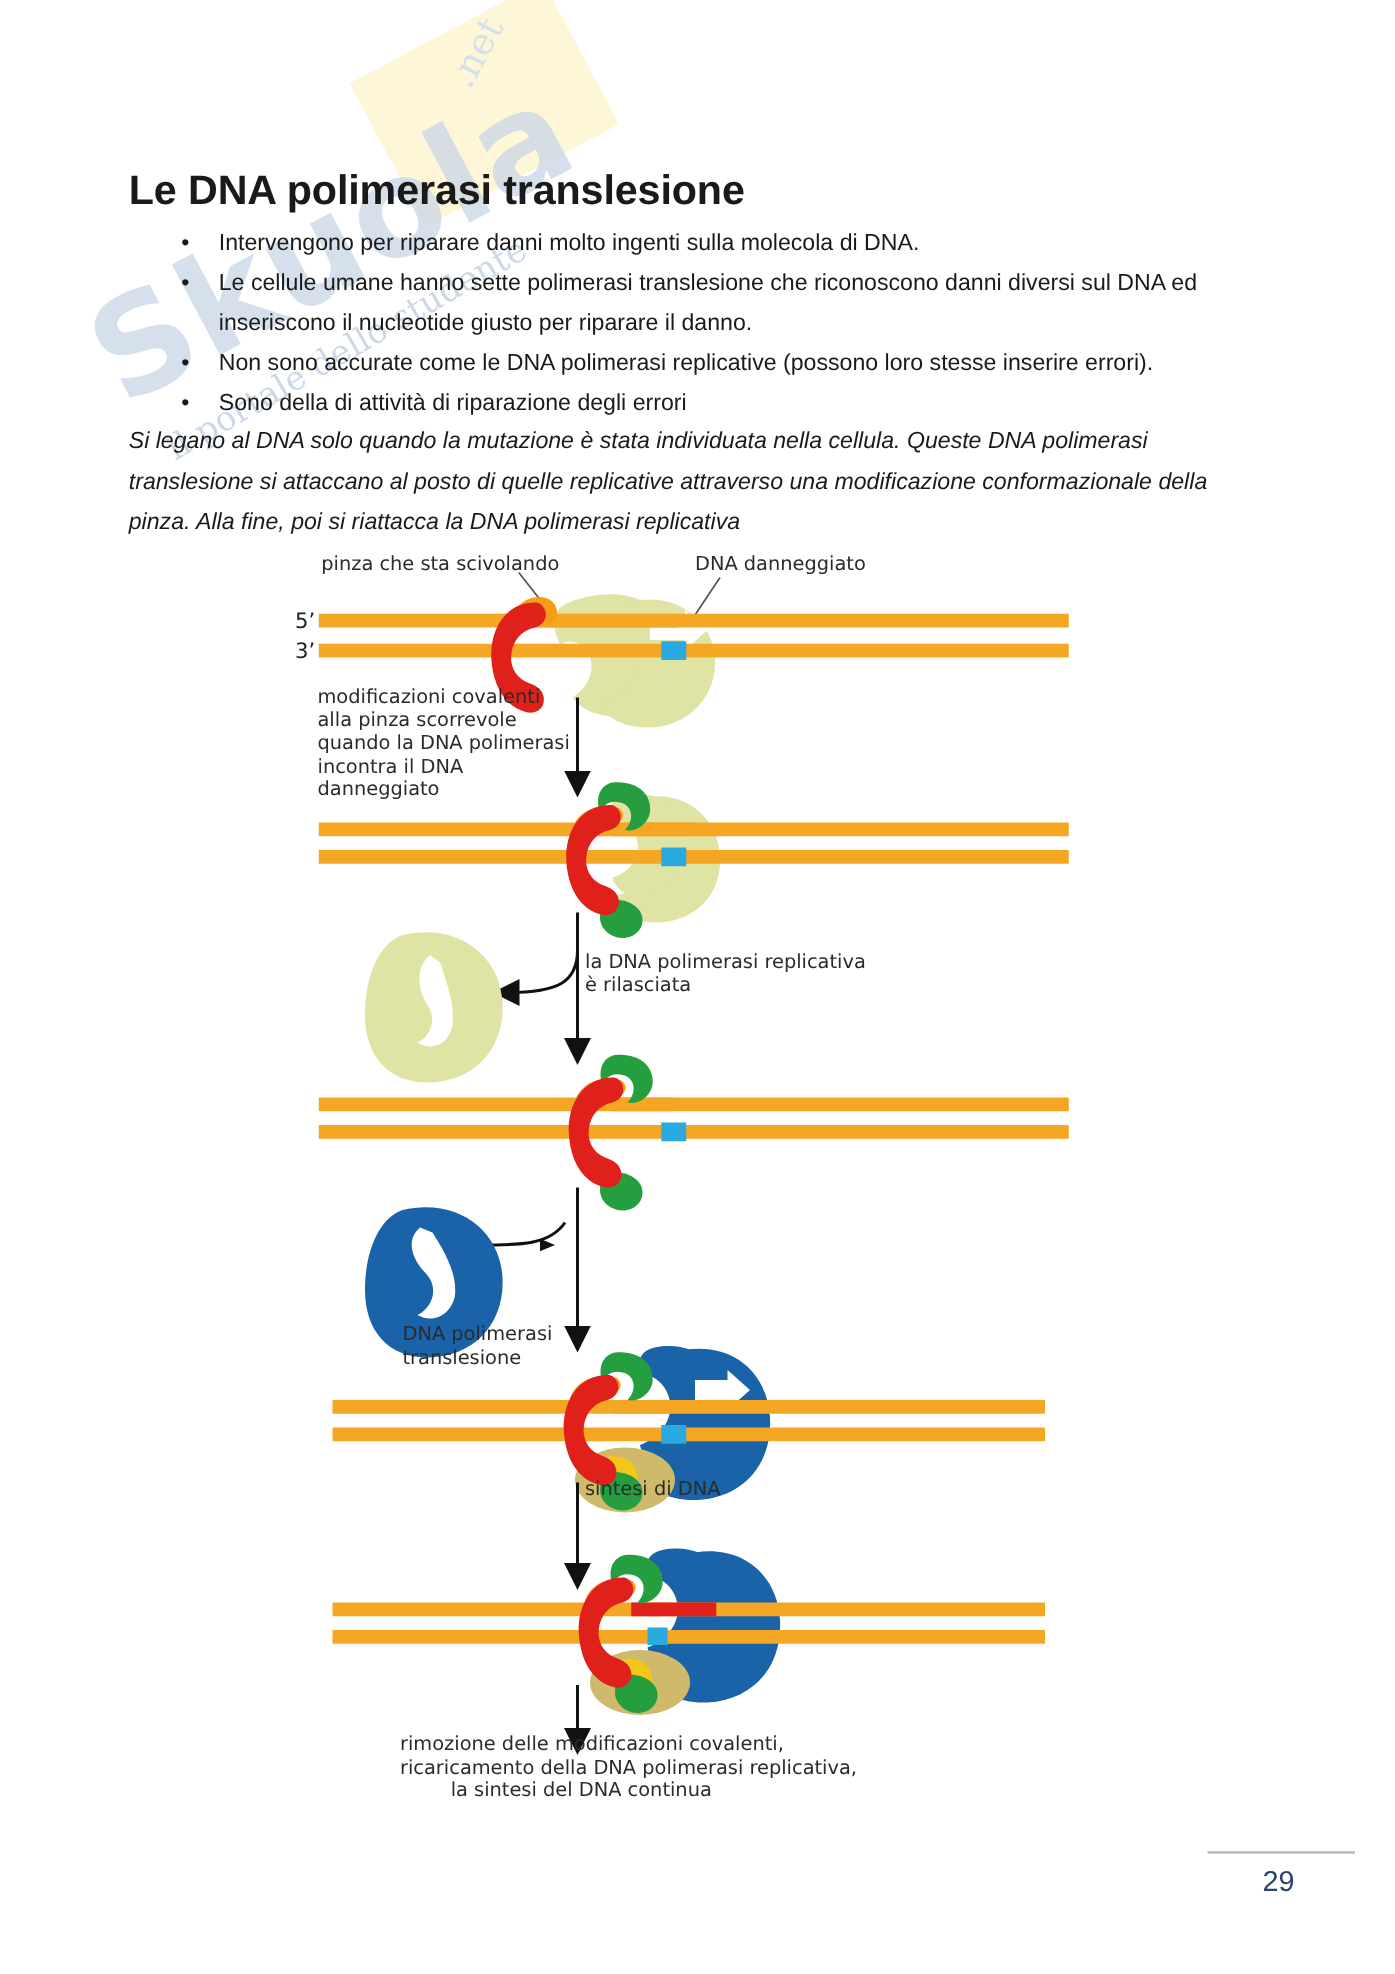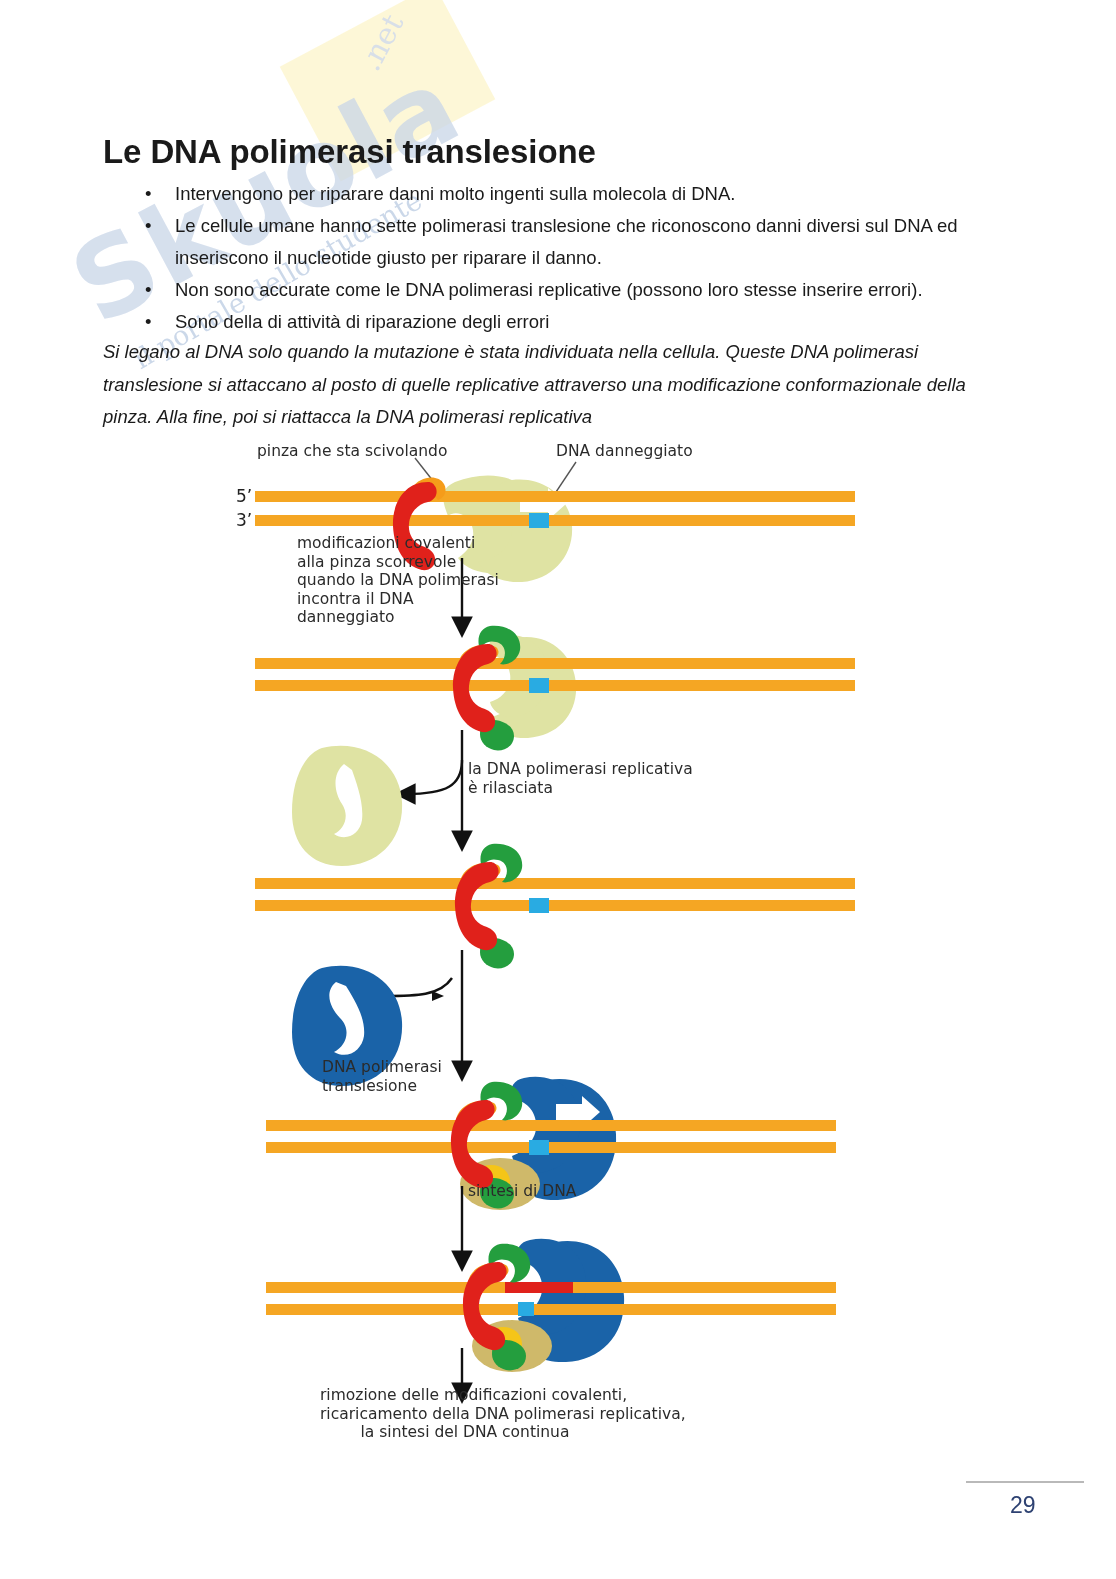--- a/index.html
+++ b/index.html
@@ -341,21 +341,21 @@
         <path d="M498 832 C474 832 462 854 463 876 C464 898 474 916 492 920 C500 921 506 916 505 908
                  C504 901 498 898 492 896 C482 892 478 882 479 874 C480 862 488 854 498 852
                  C505 850 508 844 506 838 C504 834 502 832 498 832 Z" fill="#e0211b"></path>
 
         <line x1="462" y1="918" x2="462" y2="962" stroke="#111" stroke-width="2.4" marker-end="url(#arrowhead)"></line>
       </svg>
 
       
       <div class="fig-label" style="left:257px; top:12px;">pinza che sta scivolando</div>
       <div class="fig-label" style="left:556px; top:12px;">DNA danneggiato</div>
-      <div class="fig-label" style="left:254px; top:104px;margin-left:43px;">modificazioni covalenti
+      <div class="fig-label" style="left:254px; top:118px;">modificazioni covalenti
 alla pinza scorrevole
 quando la DNA polimerasi
 incontra il DNA
 danneggiato</div>
       <div class="fig-label" style="left:468px; top:330px;">la DNA polimerasi replicativa
 è rilasciata</div>
       <div class="fig-label" style="left:286px; top:628px;margin-left:36px;">DNA polimerasi
 translesione</div>
       <div class="fig-label" style="left:468px; top:752px;">sintesi di DNA</div>
       <div class="fig-label center" style="left:320px; top:956px; width:290px;">rimozione delle modificazioni covalenti,

